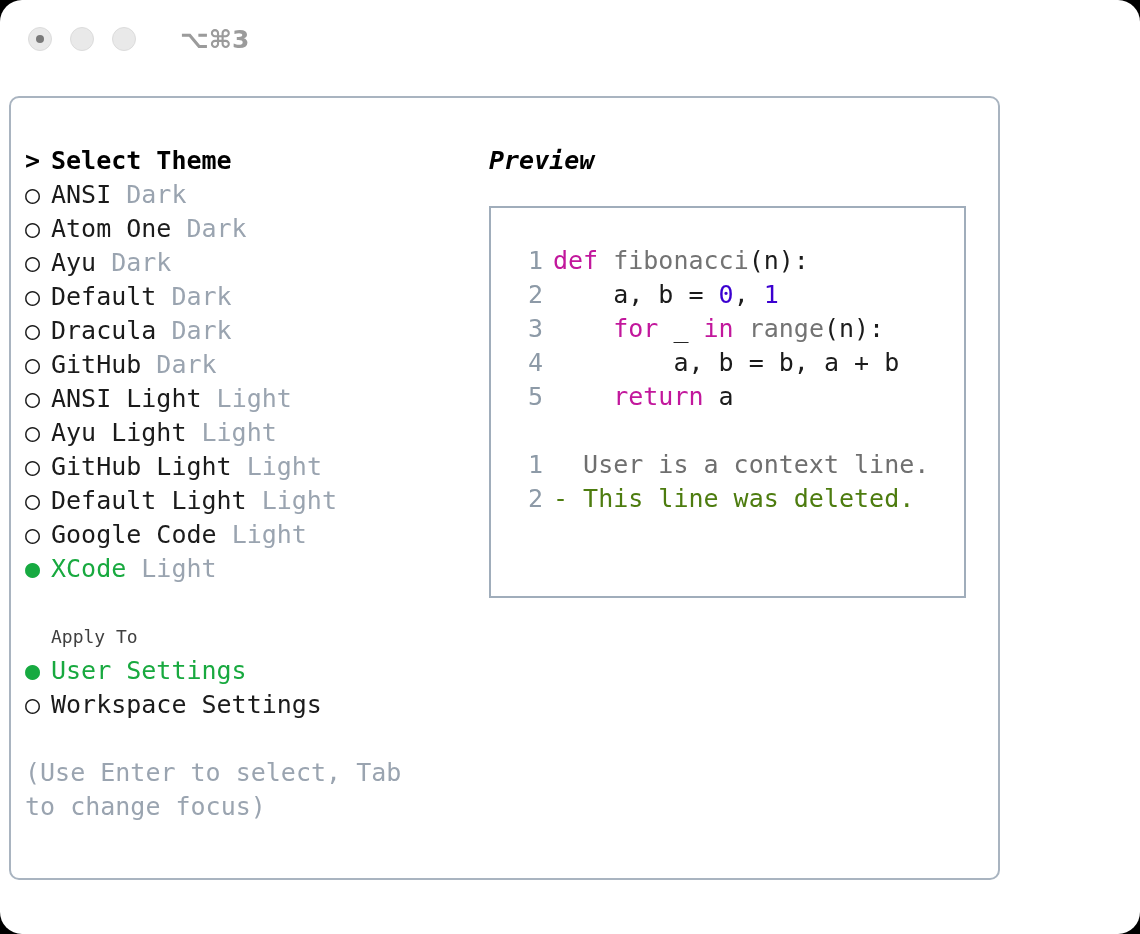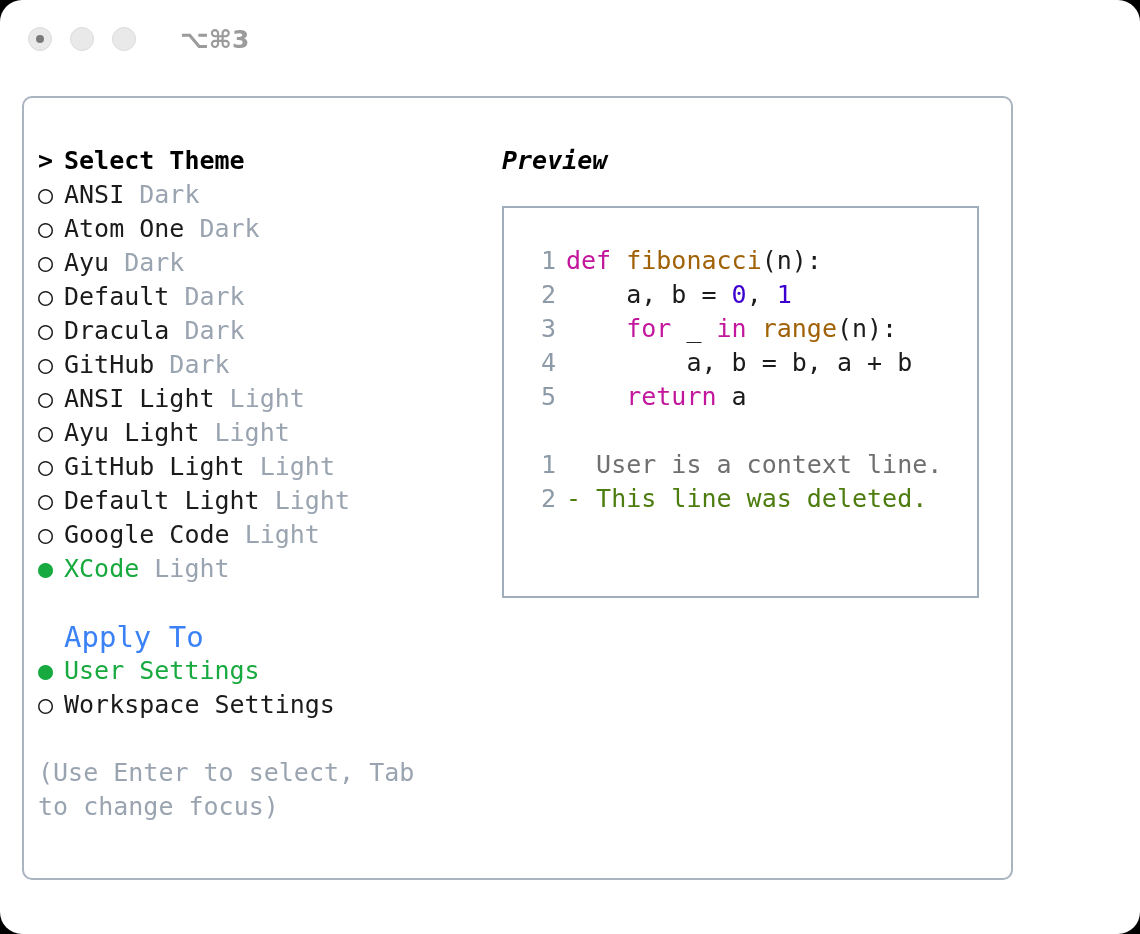--- a/index.html
+++ b/index.html
@@ -64,21 +64,21 @@
     color: #9b9b9b;
     font-size: 25px;
     font-weight: bold;
     letter-spacing: 0px;
     font-family: "DejaVu Sans", "Liberation Sans", sans-serif;
   }
 
   
   .panel {
     position: absolute;
-    left: 22px;
+    left: 9px;
     top: 96px;
     width: 991px;
     height: 784px;
     border: 2px solid #a9b4c0;
     border-radius: 10px;
     box-sizing: border-box;
     background: #ffffff;
   }
 
   .cols {
@@ -115,23 +115,23 @@
   .marker.sel {
     color: #17aa41;
   }
   .label-sel {
     color: #18a93f;
   }
   .variant {
     color: #9aa4b0;
   }
   .section-title {
-    font-size: 29px;
-    line-height: 34px;
-    color: #3b82f6;
+    font-size: 18px;
+    line-height: 34px;
+    color: #404040;
     white-space: pre;
     margin-top: 34px;
   }
   .hint {
     margin-top: 34px;
     font-size: 25px;
     line-height: 34px;
     color: #9aa4b0;
     width: 420px;
   }
@@ -167,21 +167,21 @@
     padding-left: 18px;
   }
   .ln {
     display: inline-block;
     width: 34px;
     text-align: right;
     color: #8d9aa7;
     margin-right: 10px;
   }
   .kw { color: #c2179c; }
-  .fn { color: #a16207; }
+  .fn { color: #737373; }
   .num { color: #3b00d0; }
   .plain { color: #1b1b1b; }
   .ctx { color: #6f6f6f; }
   .del { color: #4d7c0f; }
   .add { color: #10c410; }
   .spacer-line { height: 34px; }
 </style>
 </head>
 <body>
 

